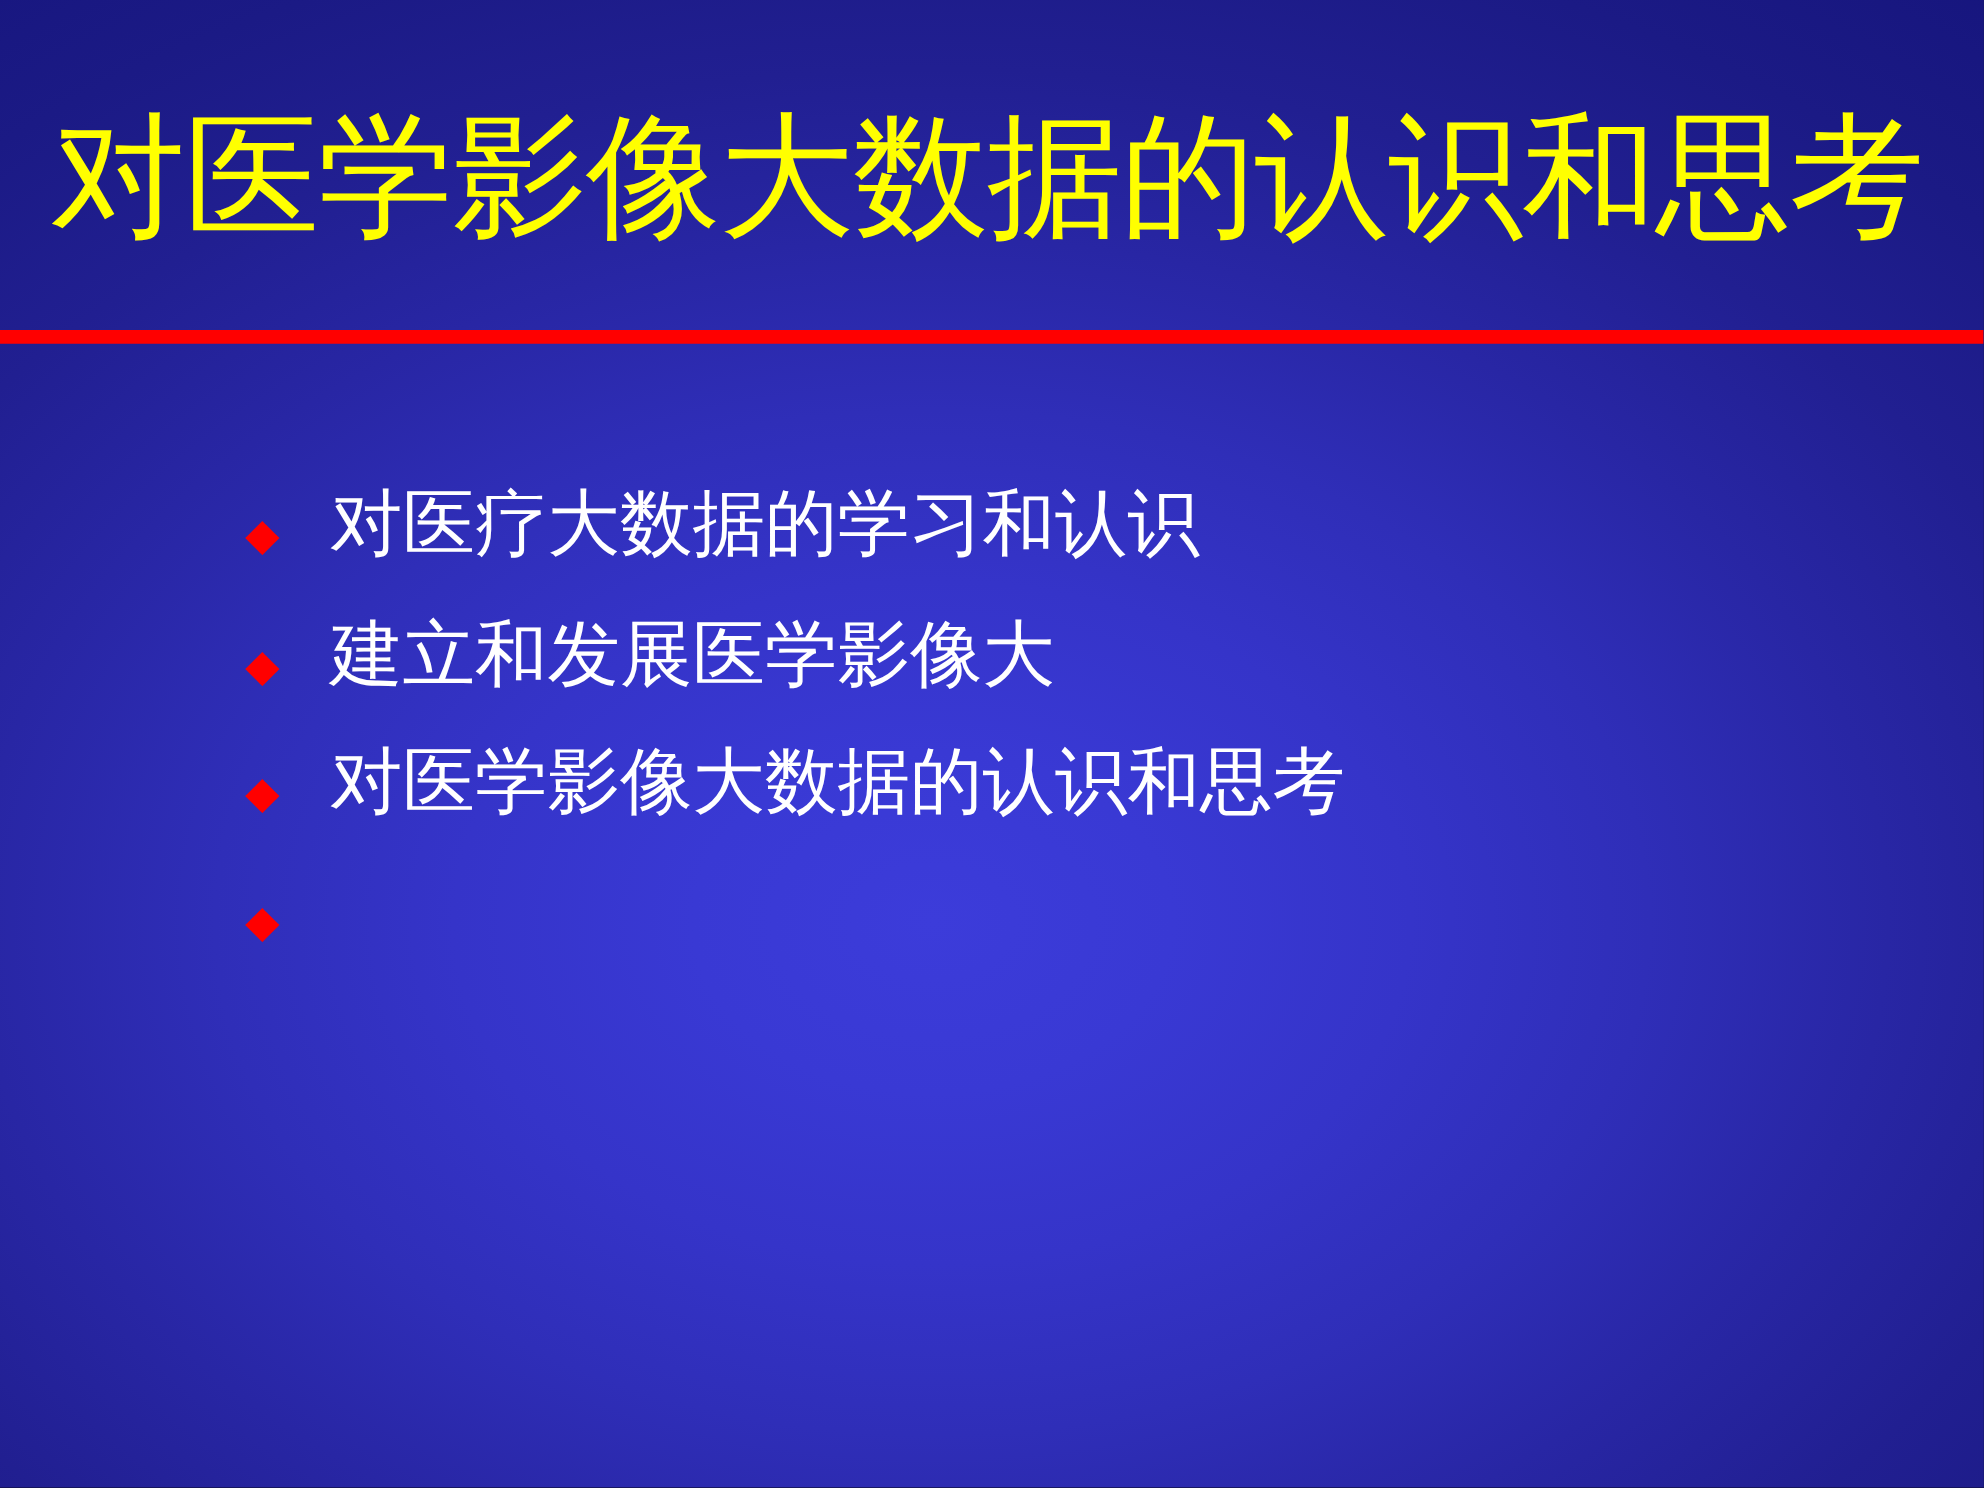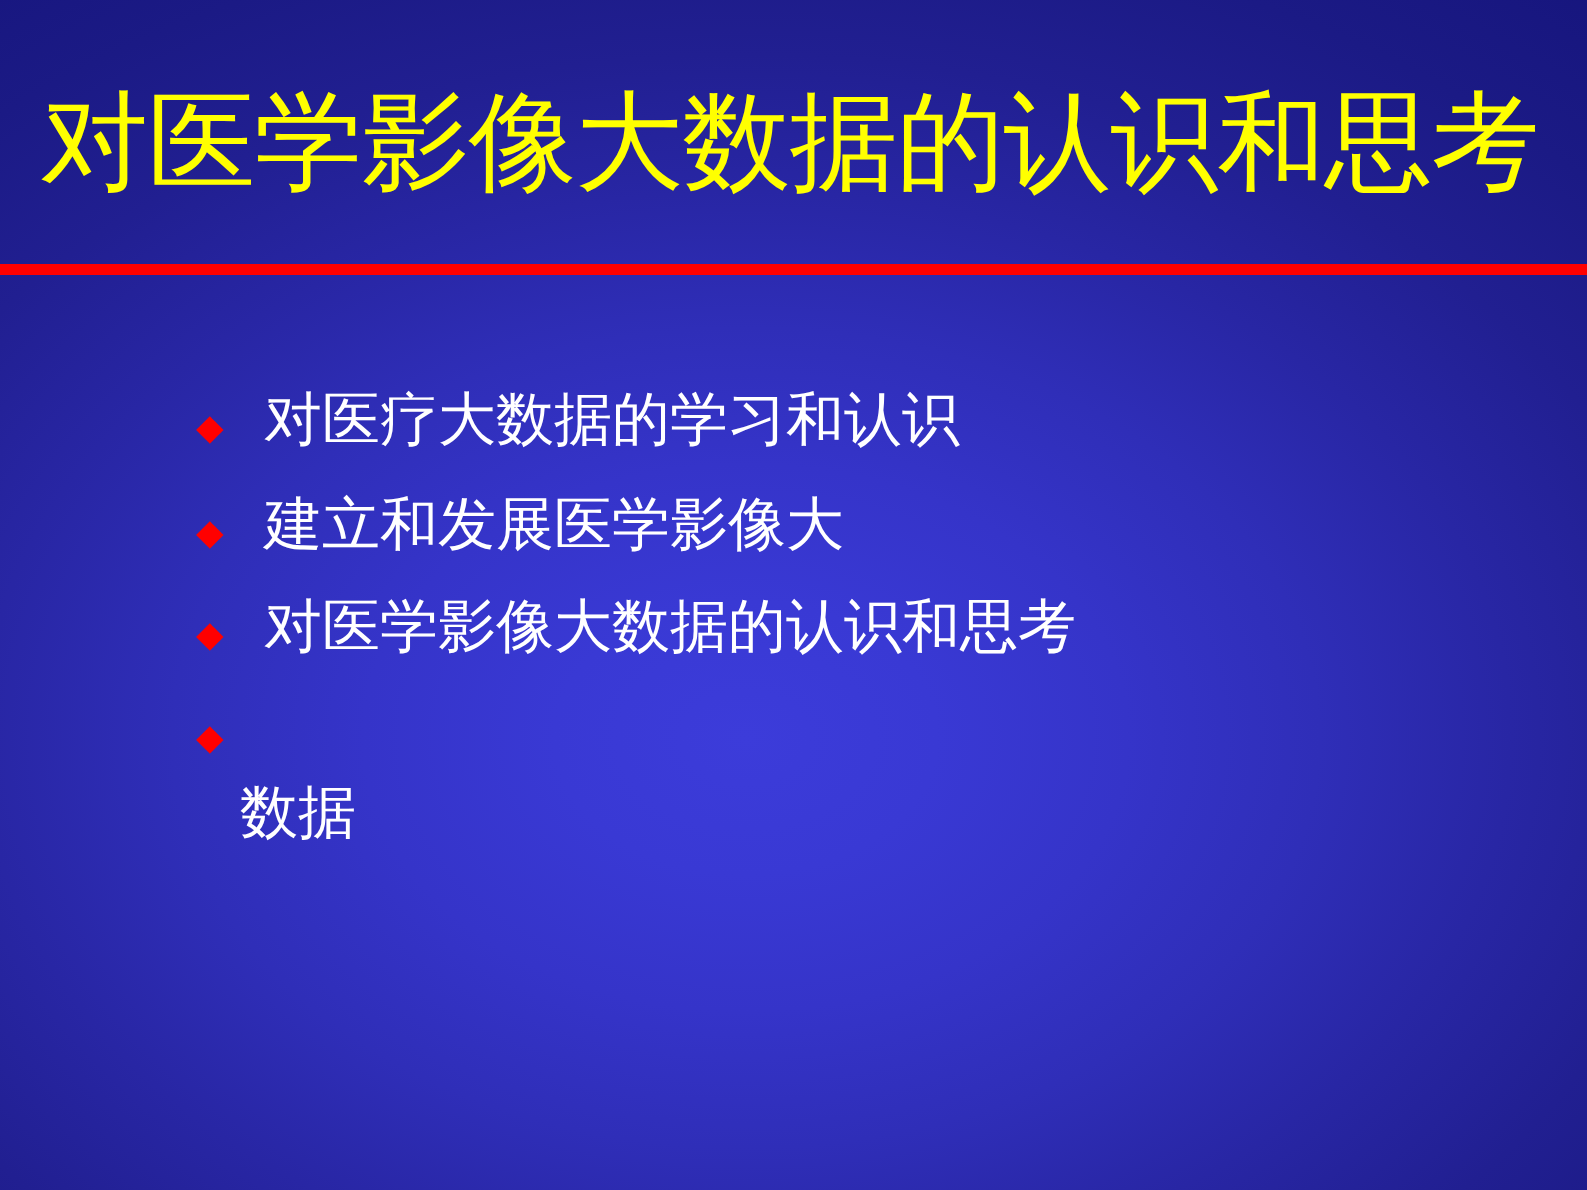--- a/index.html
+++ b/index.html
@@ -136,16 +136,15 @@
 
     <div class="bullet-row" id="bullet-3">
       <span class="bullet-marker">◆</span>
       <span class="bullet-text">对医学影像大数据的认识和思考</span>
     </div>
 
     <div class="bullet-row" id="bullet-4">
       <span class="bullet-marker">◆</span>
     </div>
 
-    <div class="bullet-cont" id="bullet-4-cont">数据</div>
 
   </div>
 </div>
 
 </body></html>

